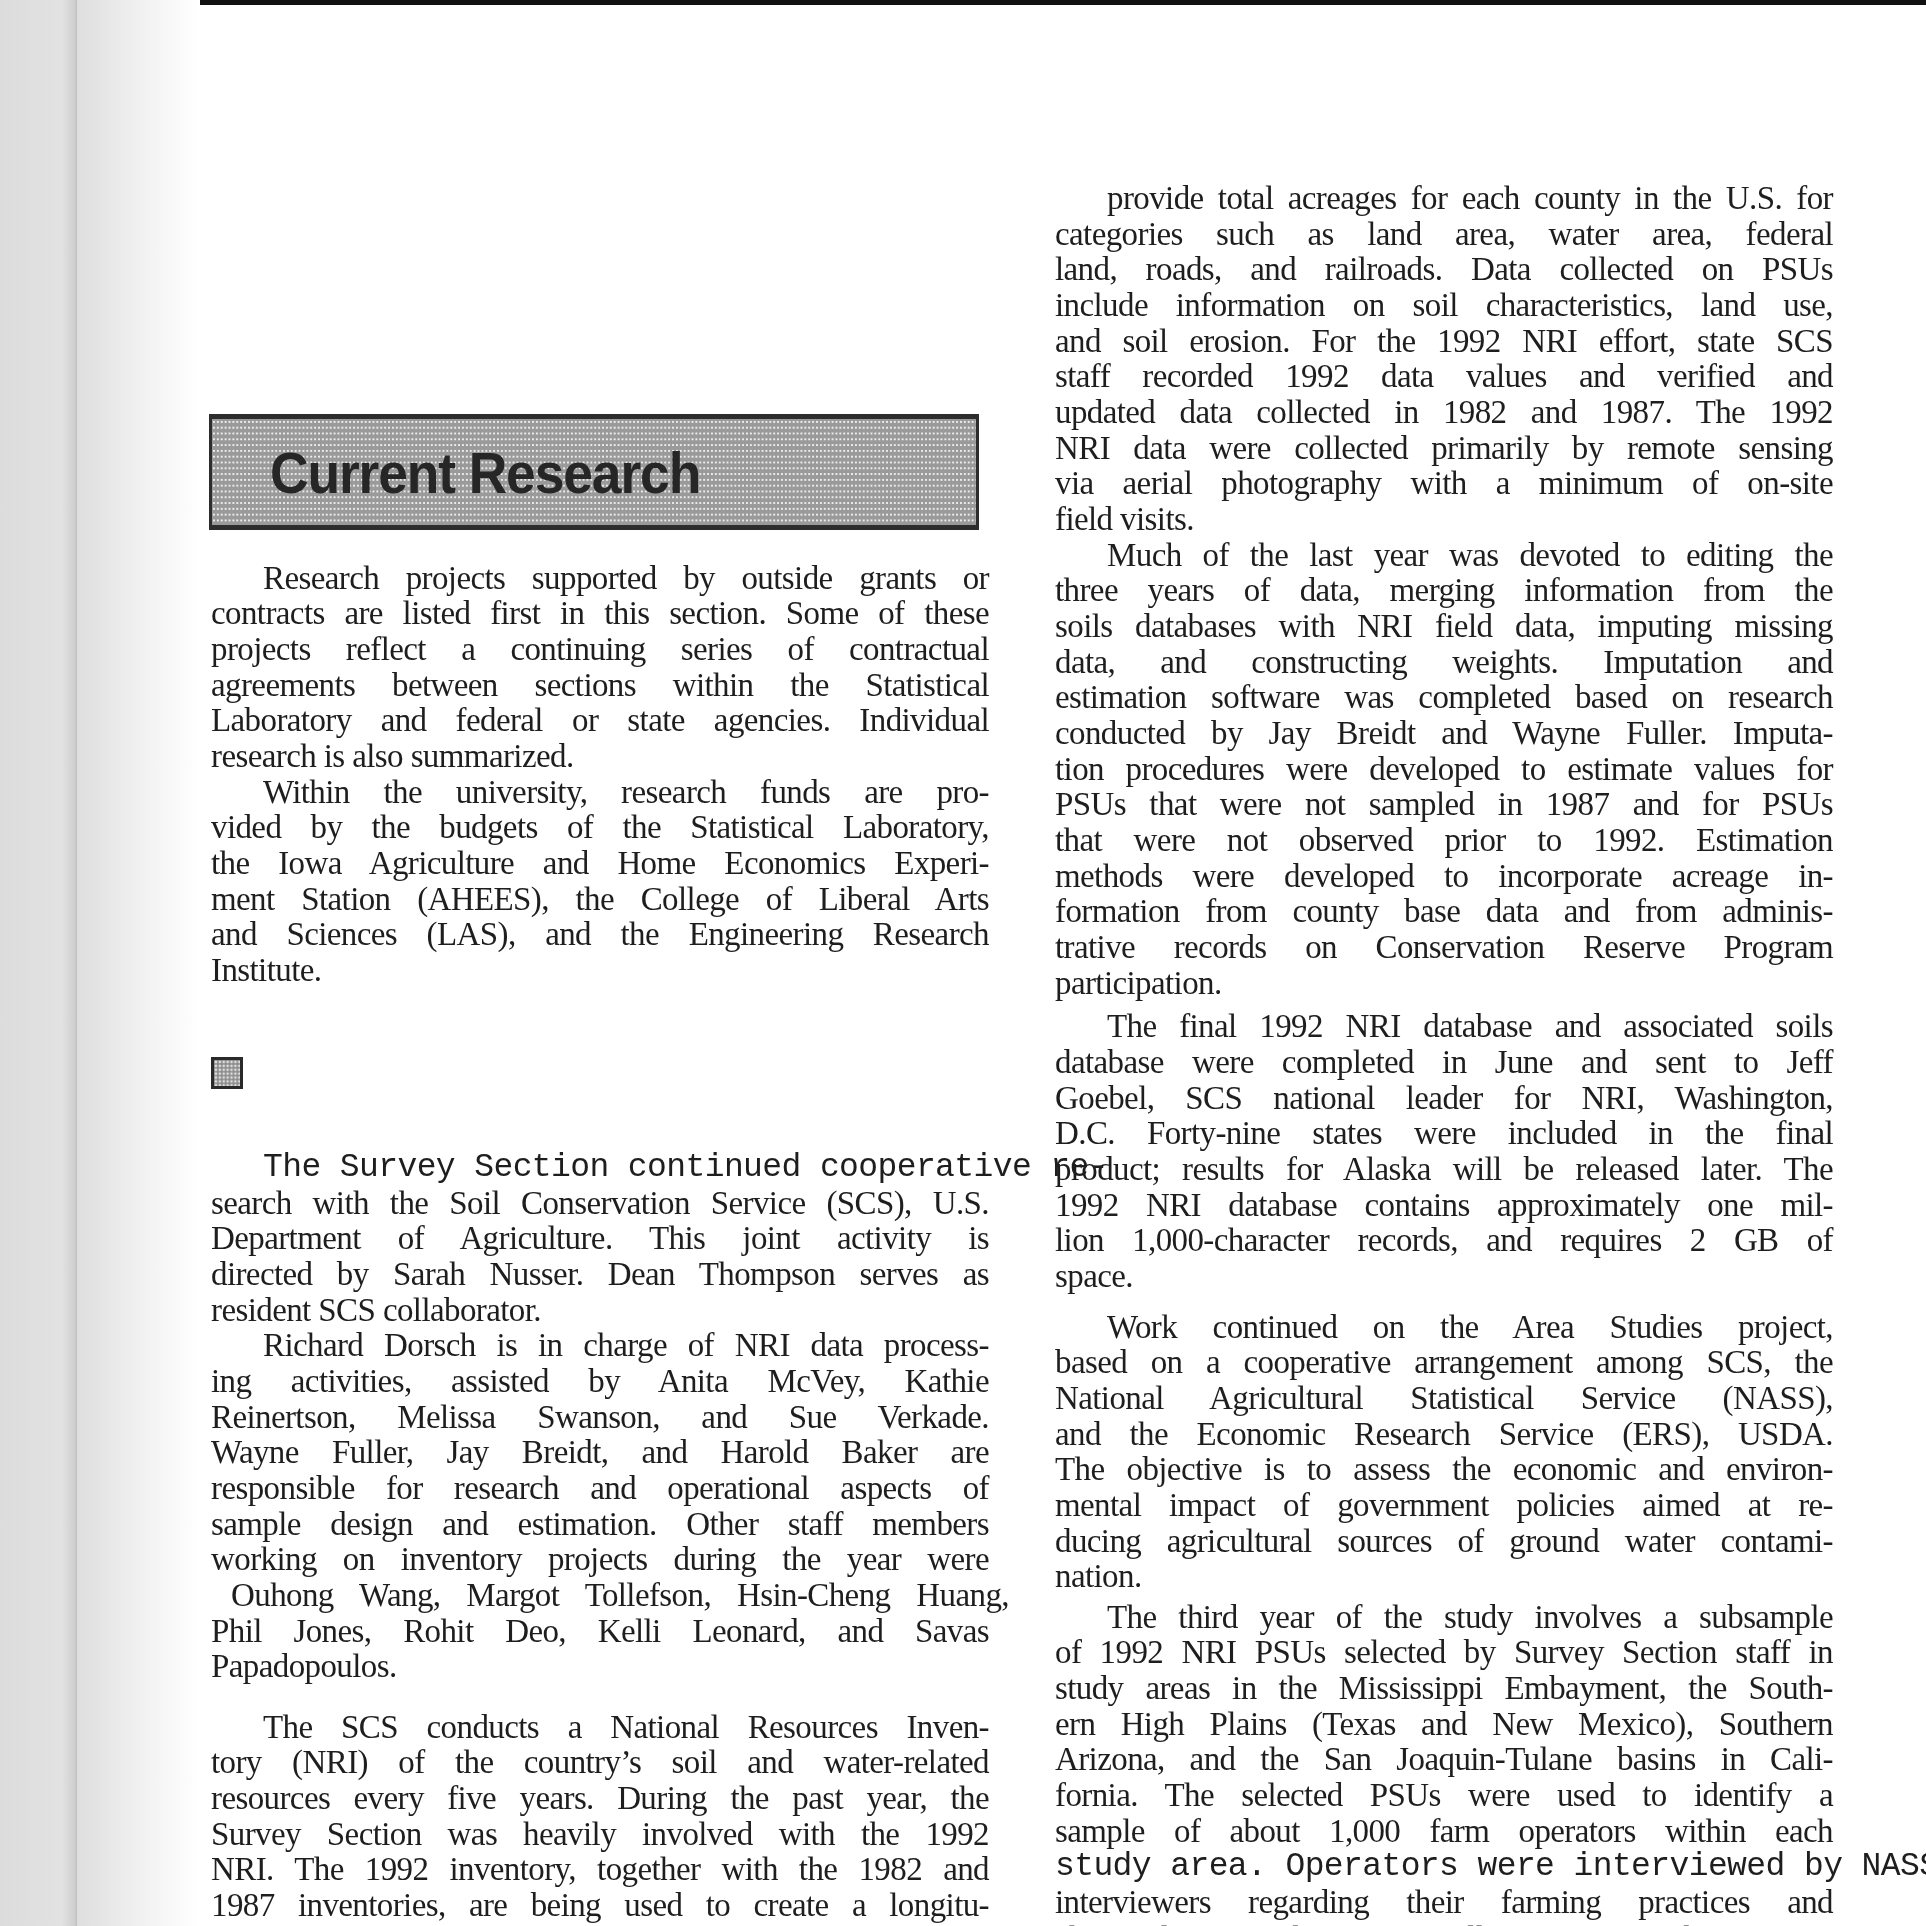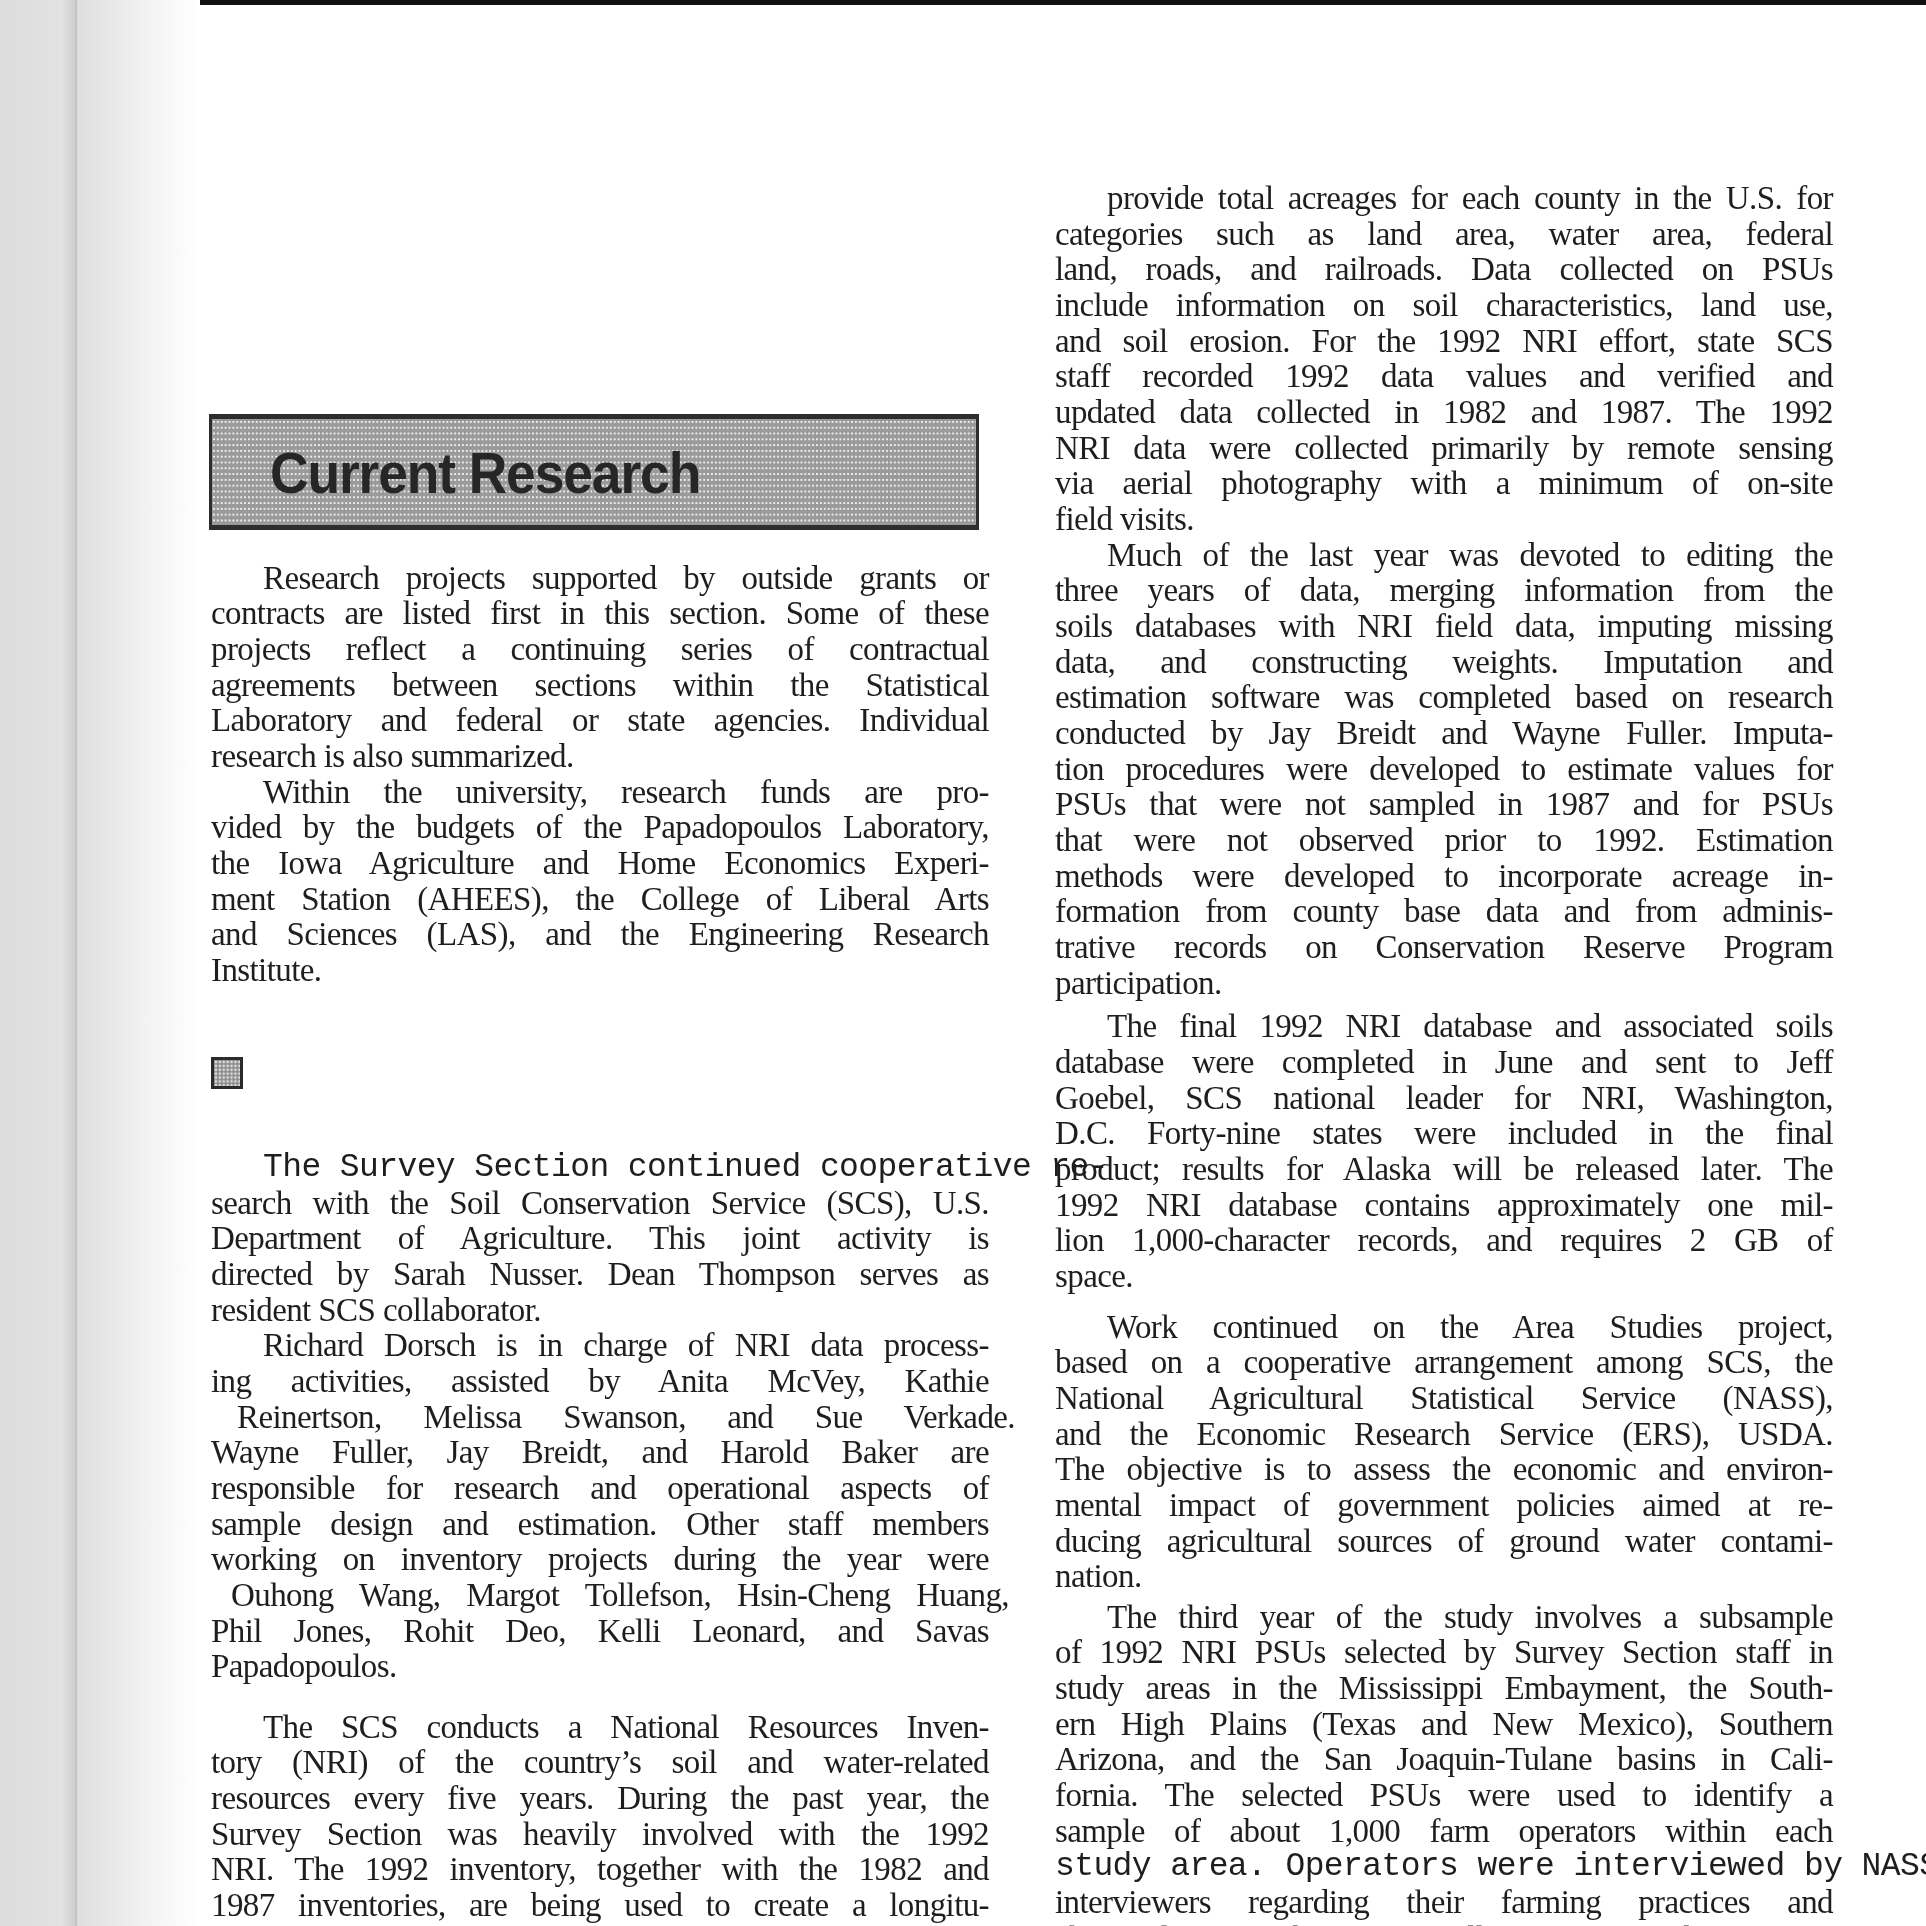--- a/index.html
+++ b/index.html
@@ -74,40 +74,40 @@
 
 <div class="col col-left" style="top:0;">
   <div id="left-intro">
       <div class="line indent" style="top: 561px;">Research projects supported by outside grants or</div>
       <div class="line" style="top: 596px;">contracts are listed first in this section. Some of these</div>
       <div class="line" style="top: 632px;">projects reflect a continuing series of contractual</div>
       <div class="line" style="top: 668px;">agreements between sections within the Statistical</div>
       <div class="line" style="top: 703px;">Laboratory and federal or state agencies. Individual</div>
       <div class="line last" style="top: 739px;">research is also summarized.</div>
       <div class="line indent" style="top: 775px;">Within the university, research funds are pro-</div>
-      <div class="line" style="top: 810px;">vided by the budgets of the Papadopoulos Laboratory,</div>
+      <div class="line" style="top: 810px;">vided by the budgets of the Statistical Laboratory,</div>
       <div class="line" style="top: 846px;">the Iowa Agriculture and Home Economics Experi-</div>
       <div class="line" style="top: 882px;">ment Station (AHEES), the College of Liberal Arts</div>
       <div class="line" style="top: 917px;">and Sciences (LAS), and the Engineering Research</div>
       <div class="line last" style="top: 953px;">Institute.</div>
     </div>
 
   <div class="heading-icon" style="left:0; top:1057px;"></div>
   <div class="heading" style="left:52px; top:1047px;">
   </div>
 
   <div id="left-nri-a">
       <div class="line indent" style="top: 1150px; font-family: Liberation Mono, monospace;">The Survey Section continued cooperative re-</div>
       <div class="line" style="top: 1186px;">search with the Soil Conservation Service (SCS), U.S.</div>
       <div class="line" style="top: 1221px;">Department of Agriculture.  This joint activity is</div>
       <div class="line" style="top: 1257px;">directed by Sarah Nusser. Dean Thompson serves as</div>
       <div class="line last" style="top: 1293px;">resident SCS collaborator.</div>
       <div class="line indent" style="top: 1328px;">Richard Dorsch is in charge of NRI data process-</div>
       <div class="line" style="top: 1364px;">ing activities, assisted by Anita McVey, Kathie</div>
-      <div class="line" style="top: 1400px; margin-left: 26px;">Reinertson, Melissa Swanson, and Sue Verkade.</div>
+      <div class="line" style="top: 1400px;">Reinertson, Melissa Swanson, and Sue Verkade.</div>
       <div class="line" style="top: 1435px;">Wayne Fuller, Jay Breidt, and Harold Baker are</div>
       <div class="line" style="top: 1471px;">responsible for research and operational aspects of</div>
       <div class="line" style="top: 1507px;">sample design and estimation. Other staff members</div>
       <div class="line" style="top: 1542px;">working on inventory projects during the year were</div>
       <div class="line" style="top: 1578px; margin-left: 20px;">Ouhong Wang, Margot Tollefson, Hsin-Cheng Huang,</div>
       <div class="line" style="top: 1614px;">Phil Jones, Rohit Deo, Kelli Leonard, and Savas</div>
       <div class="line last" style="top: 1649px;">Papadopoulos.</div>
     </div>
   <div id="left-nri-b">
       <div class="line indent" style="top: 1710px;">The SCS conducts a National Resources Inven-</div>

